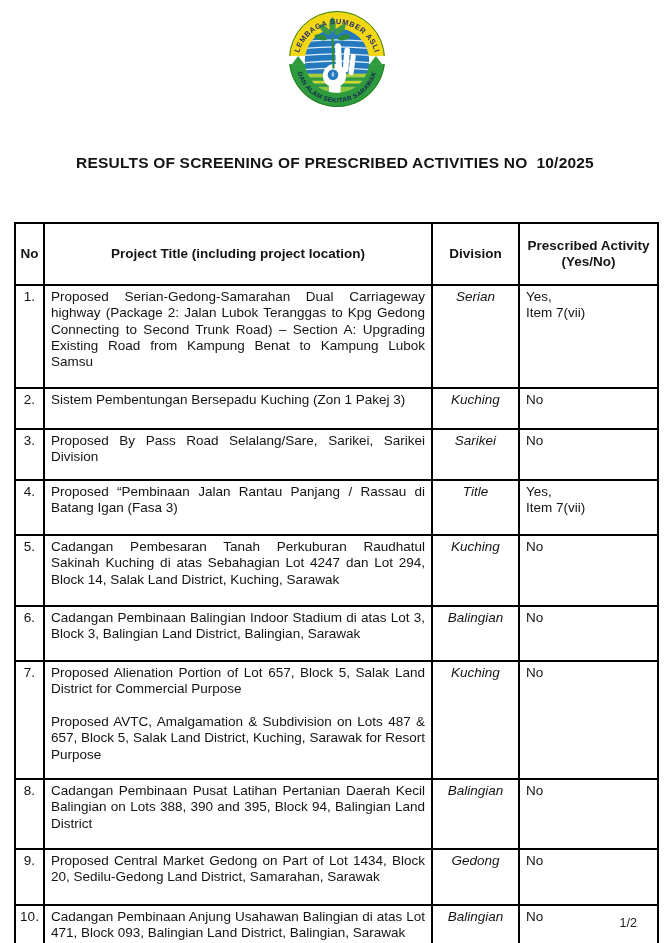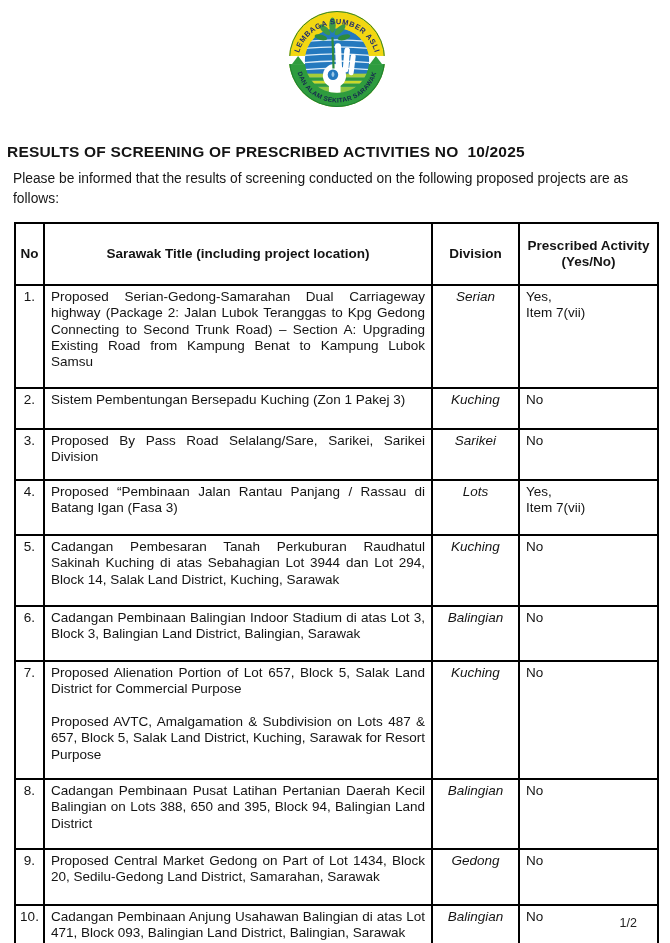--- a/index.html
+++ b/index.html
@@ -4,22 +4,22 @@
 <style>
   html,body{margin:0;padding:0;}
   body{
     width:670px;height:943px;background:#ffffff;
     font-family:"Liberation Sans","DejaVu Sans",sans-serif;
     color:#111;position:relative;overflow:hidden;
   }
   .page{position:absolute;inset:0;}
   .logo{position:absolute;left:289px;top:11px;width:96px;height:96px;}
   .doc-title{
-    position:absolute;top:136px;left:0;right:0;margin:7px;
-    font-size:15.5px;font-weight:bold;
+    position:absolute;top:136px;left:0;right:0;margin:18px;
+    text-align:center;font-size:15.5px;font-weight:bold;
     letter-spacing:.2px;white-space:pre-wrap;color:#141414;
   }
   .intro{
     position:absolute;top:169px;left:13px;width:640px;margin:0;
     font-size:13.8px;line-height:1.42;color:#161616;
   }
   table.results{
     position:absolute;top:222px;left:14px;width:643px;
     border-collapse:collapse;table-layout:fixed;
     font-size:13.5px;line-height:1.21;color:#141414;
@@ -110,33 +110,32 @@
         <textPath href="#arc-top" startOffset="50%" text-anchor="middle">LEMBAGA SUMBER ASLI</textPath>
       </text>
       <text font-family="Liberation Sans, DejaVu Sans, sans-serif" font-size="6.4" font-weight="bold" fill="#16254F" letter-spacing="0.3">
         <textPath href="#arc-bottom" startOffset="50%" text-anchor="middle">DAN ALAM SEKITAR SARAWAK</textPath>
       </text>
     </svg>
   </div>
 
   <h1 class="doc-title">RESULTS OF SCREENING OF PRESCRIBED ACTIVITIES NO  10/2025</h1>
 
-  <p class="intro">Please be informed that the results of screening conducted on the following proposed projects are as follows:</p>
 
   <table class="results">
     <colgroup>
       <col style="width:29px">
         <col style="width:388px">
         <col style="width:87px">
         <col style="width:139px">
     </colgroup>
     <thead>
       <tr>
         <th>No</th>
-        <th>Sarawak Title (including project location)</th>
+        <th>Project Title (including project location)</th>
         <th>Division</th>
         <th>Prescribed Activity
 (Yes/No)</th>
       </tr>
     </thead>
     <tbody>
       <tr>
         <td class="c-no">1.</td>
         <td class="c-title">Proposed Serian-Gedong-Samarahan Dual Carriageway highway (Package 2: Jalan Lubok Teranggas to Kpg Gedong Connecting to Second Trunk Road) – Section A: Upgrading Existing Road from Kampung Benat to Kampung Lubok Samsu</td>
         <td class="c-loc">Serian</td>
@@ -151,47 +150,47 @@
       </tr>
       <tr>
         <td class="c-no">3.</td>
         <td class="c-title">Proposed By Pass Road Selalang/Sare, Sarikei, Sarikei Division</td>
         <td class="c-loc">Sarikei</td>
         <td class="c-act">No</td>
       </tr>
       <tr>
         <td class="c-no">4.</td>
         <td class="c-title">Proposed “Pembinaan Jalan Rantau Panjang / Rassau di Batang Igan (Fasa 3)</td>
-        <td class="c-loc">Lots</td>
+        <td class="c-loc">Title</td>
         <td class="c-act">Yes,
 Item 7(vii)</td>
       </tr>
       <tr>
         <td class="c-no">5.</td>
-        <td class="c-title">Cadangan Pembesaran Tanah Perkuburan Raudhatul Sakinah Kuching di atas Sebahagian Lot 3944 dan Lot 294, Block 14, Salak Land District, Kuching, Sarawak</td>
+        <td class="c-title">Cadangan Pembesaran Tanah Perkuburan Raudhatul Sakinah Kuching di atas Sebahagian Lot 4247 dan Lot 294, Block 14, Salak Land District, Kuching, Sarawak</td>
         <td class="c-loc">Kuching</td>
         <td class="c-act">No</td>
       </tr>
       <tr>
         <td class="c-no">6.</td>
         <td class="c-title">Cadangan Pembinaan Balingian Indoor Stadium di atas Lot 3, Block 3, Balingian Land District, Balingian, Sarawak</td>
         <td class="c-loc">Balingian</td>
         <td class="c-act">No</td>
       </tr>
       <tr>
         <td class="c-no">7.</td>
         <td class="c-title">Proposed Alienation Portion of Lot 657, Block 5, Salak Land District for Commercial Purpose
 
 Proposed AVTC, Amalgamation &amp; Subdivision on Lots 487 &amp; 657, Block 5, Salak Land District, Kuching, Sarawak for Resort Purpose</td>
         <td class="c-loc">Kuching</td>
         <td class="c-act">No</td>
       </tr>
       <tr>
         <td class="c-no">8.</td>
-        <td class="c-title">Cadangan Pembinaan Pusat Latihan Pertanian Daerah Kecil Balingian on Lots 388, 650 and 395, Block 94, Balingian Land District</td>
+        <td class="c-title">Cadangan Pembinaan Pusat Latihan Pertanian Daerah Kecil Balingian on Lots 388, 390 and 395, Block 94, Balingian Land District</td>
         <td class="c-loc">Balingian</td>
         <td class="c-act">No</td>
       </tr>
       <tr>
         <td class="c-no">9.</td>
         <td class="c-title">Proposed Central Market Gedong on Part of Lot 1434, Block 20, Sedilu-Gedong Land District, Samarahan, Sarawak</td>
         <td class="c-loc">Gedong</td>
         <td class="c-act">No</td>
       </tr>
       <tr>

